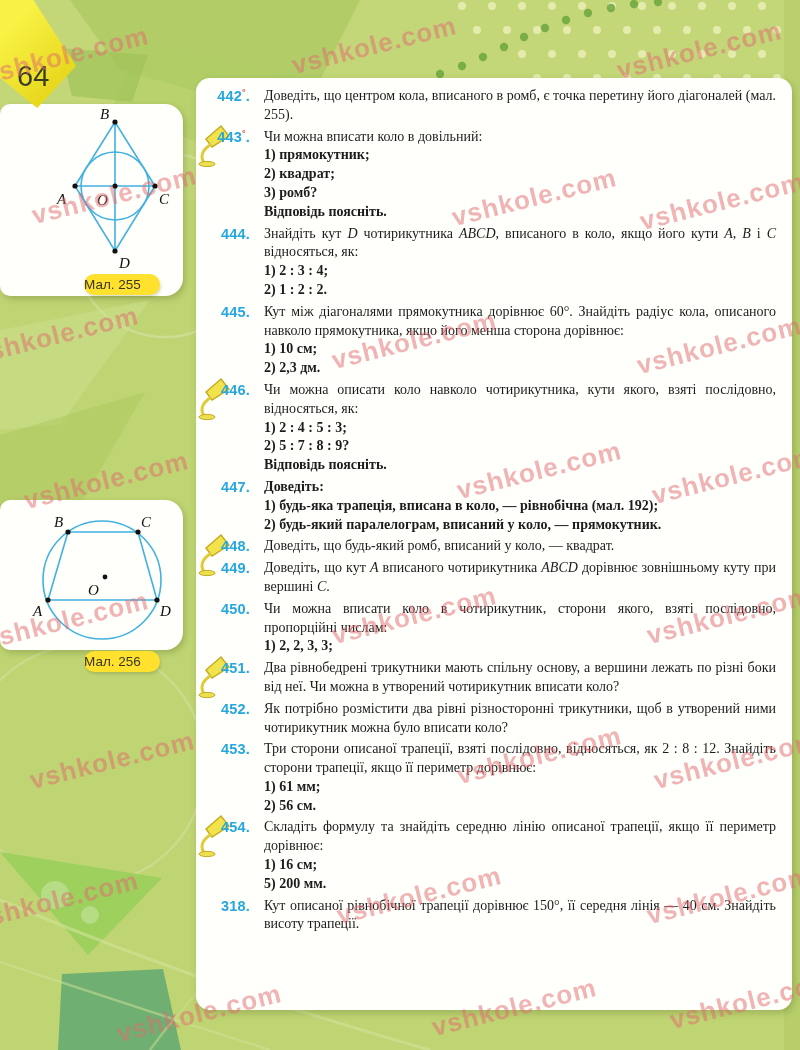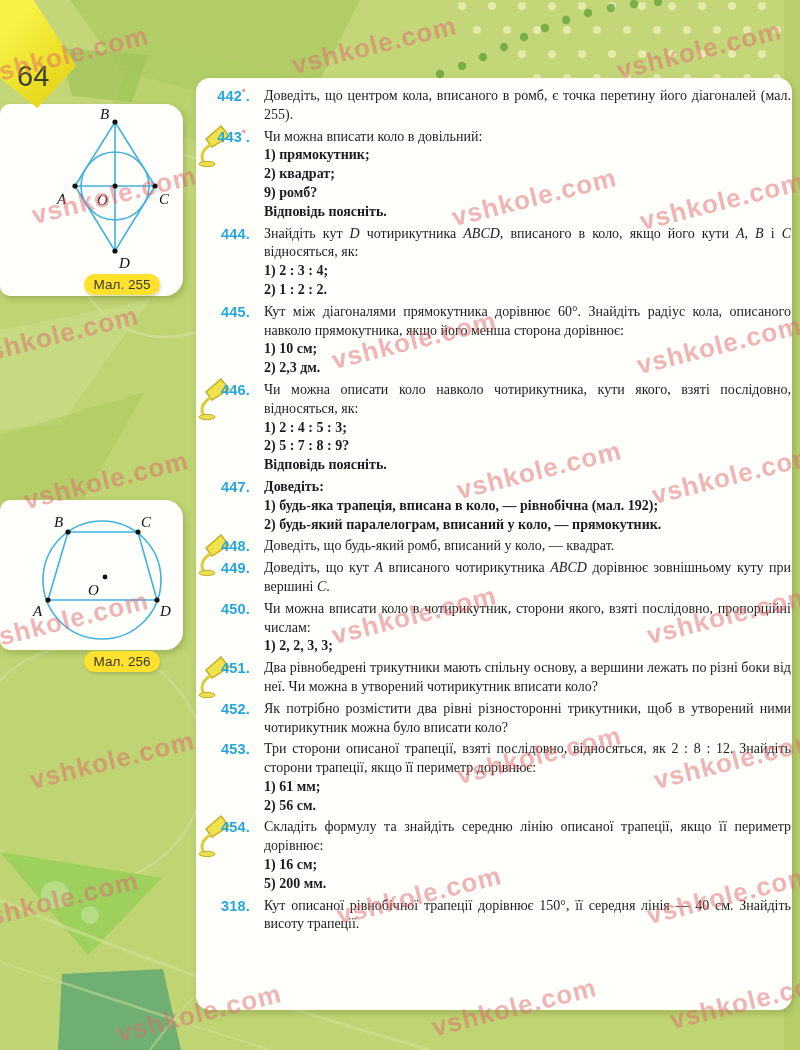--- a/index.html
+++ b/index.html
@@ -18,30 +18,30 @@
             clip-path:polygon(0 0,44% 0,100% 61%,49% 100%,0 72%);}
   #page-num span{position:absolute;left:17px;top:60px;font-family:"Liberation Sans",sans-serif;
             font-size:29px;color:#3c3c24;}
 
   
   .fig-card{position:absolute;left:0;background:#fffffb;z-index:10;
             border-radius:10px 18px 18px 10px;box-shadow:2px 3px 6px rgba(60,80,20,.25);}
   #fig255{top:104px;width:183px;height:192px;}
   #fig256{top:500px;width:183px;height:150px;}
   .fig-badge{position:absolute;left:84px;width:76px;height:21px;background:#ffe12e;z-index:15;
-             border-radius:11px;text-align:center;font-family:"Liberation Sans",sans-serif;
+             border-radius:11px;text-align:left;font-family:"Liberation Sans",sans-serif;
              font-size:13.5px;line-height:21px;color:#38382a;box-shadow:1px 2px 3px rgba(60,80,20,.2);}
   #badge255{top:274px;}
   #badge256{top:651px;}
   .fig-label{font-style:italic;font-size:15px;fill:#101010;font-family:"Liberation Serif",serif;}
 
   
   #main-card{position:absolute;left:196px;top:78px;width:596px;height:932px;z-index:10;
              background:#fffffb;border-radius:14px;box-shadow:2px 3px 7px rgba(60,80,20,.25);
-             padding:9px 1px 6px 12px;box-sizing:border-box;overflow:hidden;}
+             padding:9px 16px 6px 12px;box-sizing:border-box;overflow:hidden;}
   .problem{position:relative;padding-left:56px;margin-bottom:3px;
            font-size:14px;line-height:18.8px;color:#1c1c1c;}
   .problem .num{position:absolute;left:0;top:0;width:42px;text-align:right;
            font-family:"Liberation Sans",sans-serif;font-weight:bold;
            color:#24a7de;font-size:14.5px;letter-spacing:.2px;}
   .problem .num sup{color:#d8473a;font-size:9px;line-height:0;}
   .pmain{text-align:justify;font-family:Liberation Serif, serif;}
   .pitem{text-align:left;}
   .bold{font-weight:bold;}
   .lamp{position:absolute;left:-12px;top:-6px;width:36px;height:46px;}
@@ -207,21 +207,21 @@
           <svg class="lamp" viewBox="0 0 36 46">
             <path d="M10,17 L25,4 L33,14 L16,25 Z" fill="#f2e24c" stroke="#c3ab24" stroke-width="1.4"></path>
             <path d="M14,23 C5,29 4,36 9,42" fill="none" stroke="#ddcb38" stroke-width="3" stroke-linecap="round"></path>
             <ellipse cx="11" cy="42" rx="8" ry="2.6" fill="#ece04e" stroke="#c3ab24" stroke-width="1"></ellipse>
           </svg>
           <span class="num">443<sup>°</sup>.</span>
           <div>
             <div class="pmain">Чи можна вписати коло в довільний:</div>
             <div class="pitem bold">1) прямокутник;</div>
             <div class="pitem bold">2) квадрат;</div>
-            <div class="pitem bold">9) ромб?</div>
+            <div class="pitem bold">3) ромб?</div>
             <div class="pitem bold">Відповідь поясніть.</div>
           </div>
         </div>
         <div class="problem">
           <span class="num">444.</span>
           <div>
             <div class="pmain">Знайдіть кут <i>D</i> чотирикутника <i>ABCD</i>, вписаного в коло, якщо його кути <i>A</i>, <i>B</i> і <i>C</i> відносяться, як:</div>
             <div class="pitem bold">1) 2 : 3 : 4;</div>
             <div class="pitem bold">2) 1 : 2 : 2.</div>
           </div>

